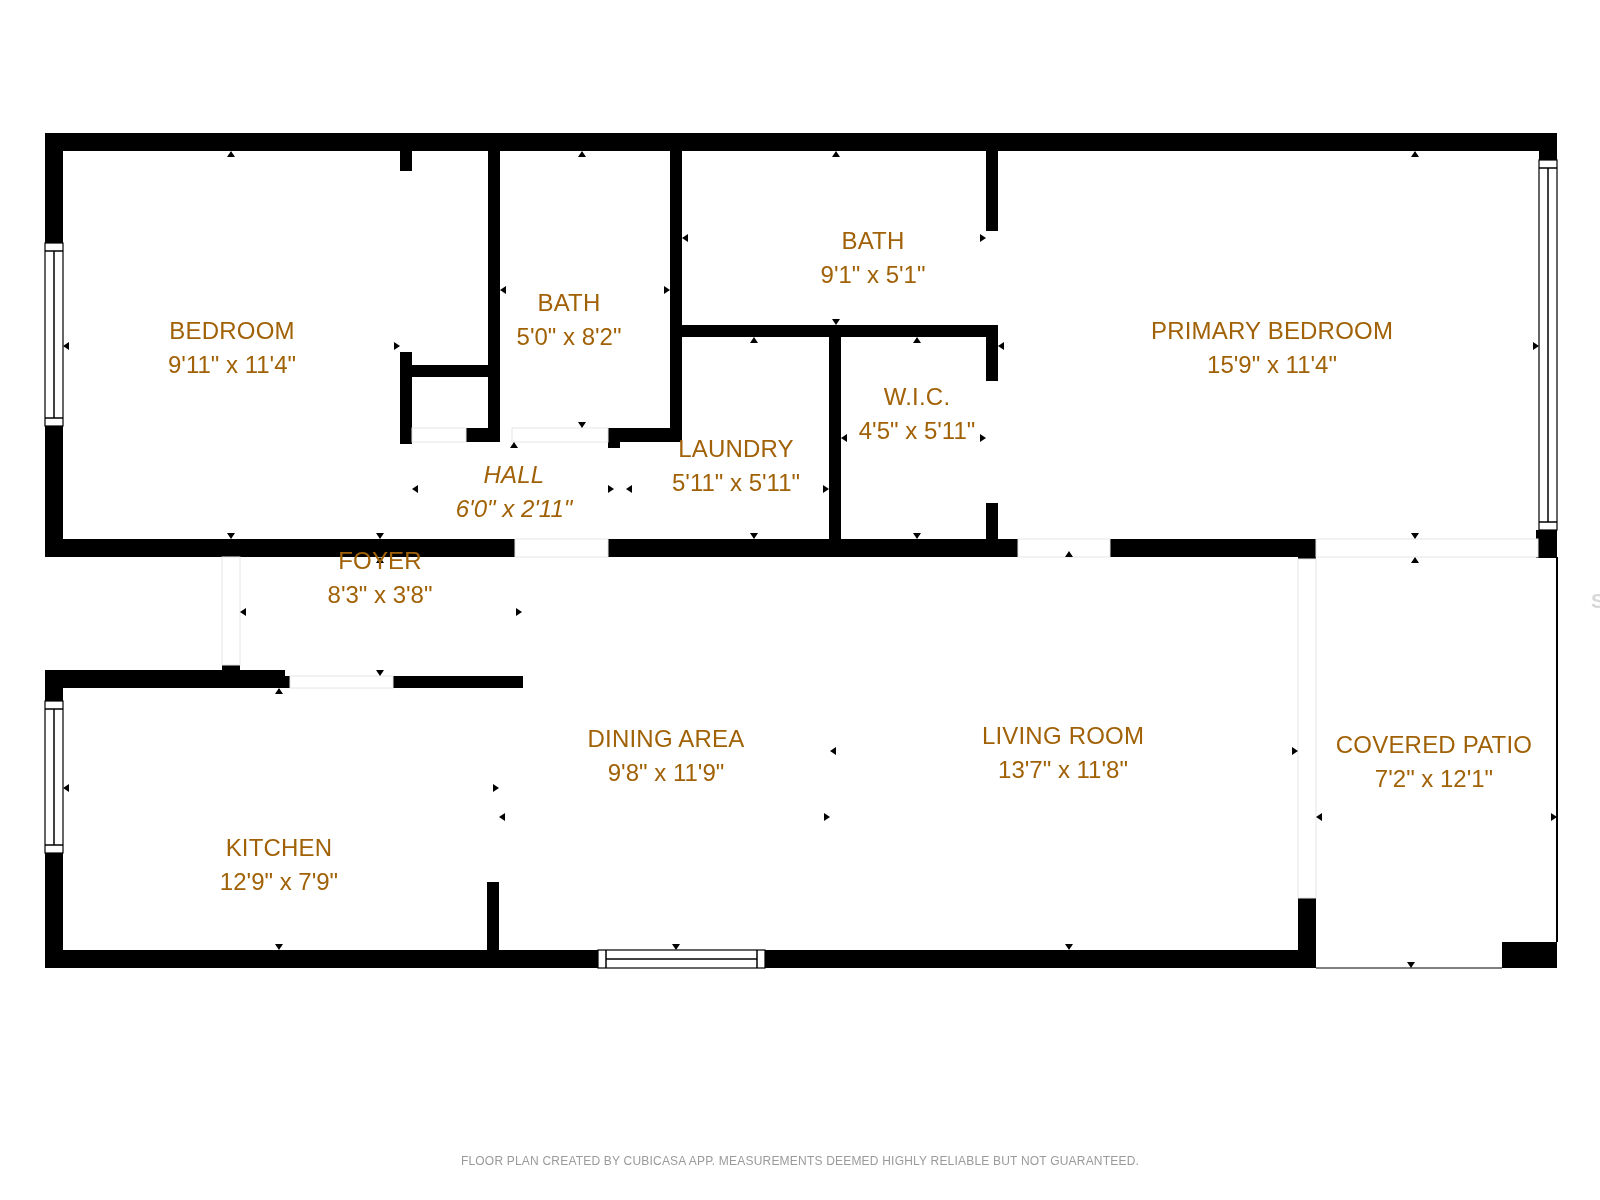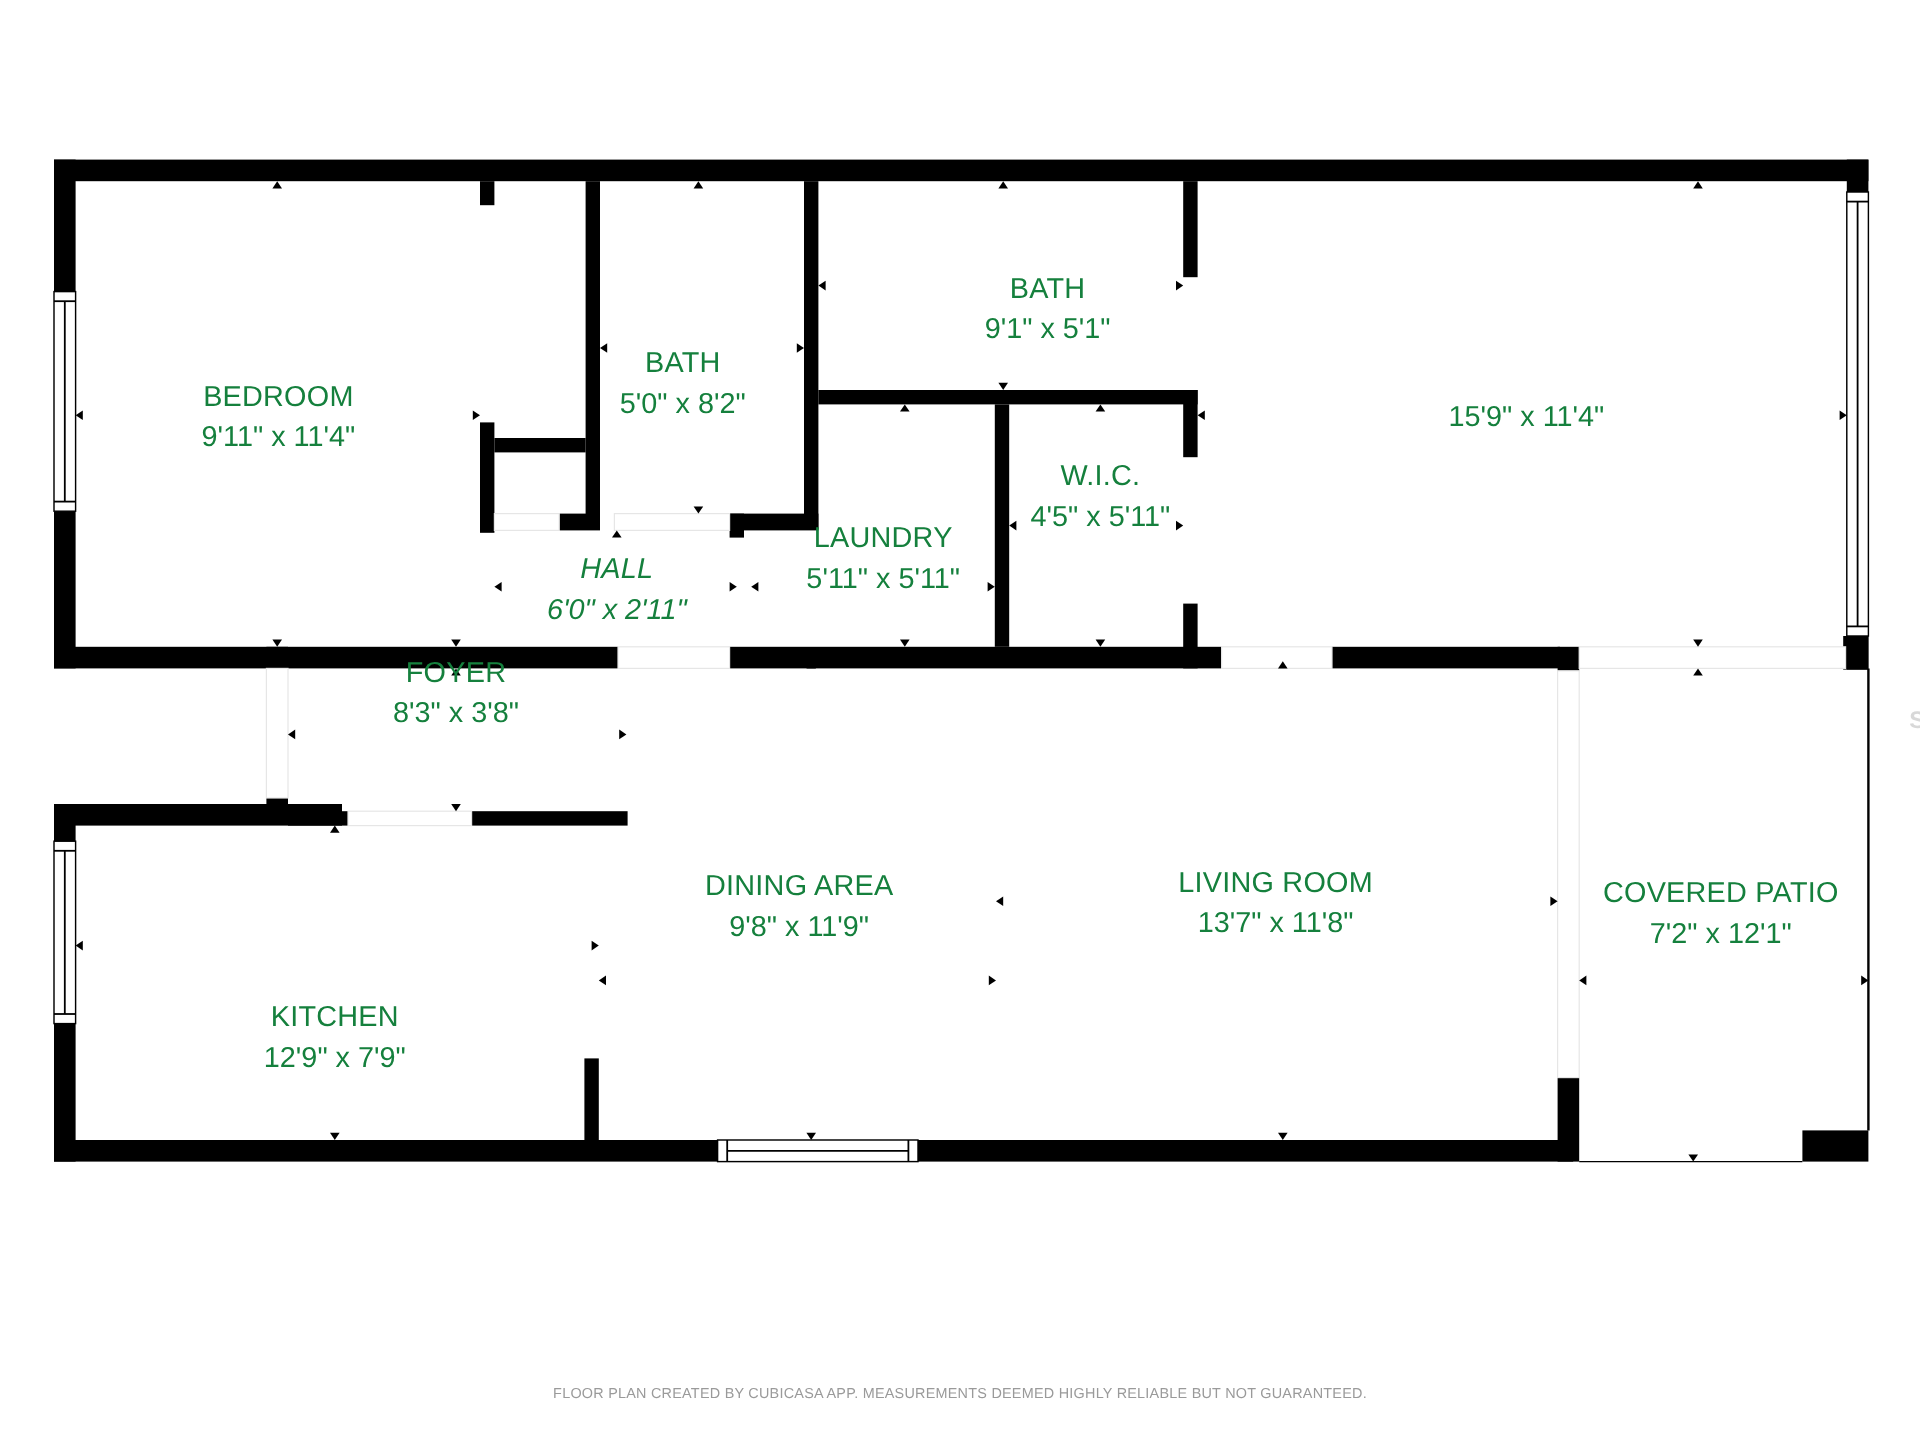--- a/index.html
+++ b/index.html
@@ -3,21 +3,21 @@
 <meta charset="utf-8">
 <style>
   html, body { margin: 0; padding: 0; background: #ffffff; }
   body { width: 1600px; height: 1200px; position: relative; overflow: hidden; font-family: "Liberation Sans", "DejaVu Sans", sans-serif; }
   #plan { position: absolute; left: 0; top: 0; width: 1600px; height: 1200px; }
   .wall { fill: #000000; }
   .opening { fill: #ffffff; stroke: #e6e6e6; stroke-width: 1; }
   .win { fill: #ffffff; stroke: #000000; stroke-width: 1.2; }
   .thin { fill: none; stroke: #000000; stroke-width: 1.5; }
   .tick { fill: #000000; }
-  .room-label { position: absolute; transform: translate(-50%, -50%); text-align: center; color: #15803d; white-space: nowrap; pointer-events: none; }
+  .room-label { position: absolute; transform: translate(-50%, -50%); text-align: center; color: #a16207; white-space: nowrap; pointer-events: none; }
   .room-name { display: block; font-size: 24px; line-height: 34px; letter-spacing: 0.2px; }
   .room-dim { display: block; font-size: 24px; line-height: 34px; }
   .footer { position: absolute; left: 0; width: 1600px; top: 1154px; text-align: center; font-size: 12px; color: #9a9a9a; letter-spacing: 0.2px; }
   .watermark { position: absolute; left: 1591px; top: 590px; font-size: 20px; color: #d8d8d8; letter-spacing: -1px; font-weight: bold; }
 </style>
 </head>
 <body>
 
 <svg id="plan" viewBox="0 0 1600 1200" xmlns="http://www.w3.org/2000/svg">
   <g>
@@ -162,20 +162,21 @@
 </div>
 <div class="room-label" style="left:569px; top:320px;">
   <span class="room-name">BATH</span>
   <span class="room-dim">5'0" x 8'2"</span>
 </div>
 <div class="room-label" style="left:873px; top:258px;">
   <span class="room-name">BATH</span>
   <span class="room-dim">9'1" x 5'1"</span>
 </div>
 <div class="room-label" style="left:1272px; top:348px;">
+  <span class="room-name">PRIMARY BEDROOM</span>
   <span class="room-dim">15'9" x 11'4"</span>
 </div>
 <div class="room-label" style="left:514px; top:492px;font-style:italic;">
   <span class="room-name">HALL</span>
   <span class="room-dim">6'0" x 2'11"</span>
 </div>
 <div class="room-label" style="left:736px; top:466px;">
   <span class="room-name">LAUNDRY</span>
   <span class="room-dim">5'11" x 5'11"</span>
 </div>

